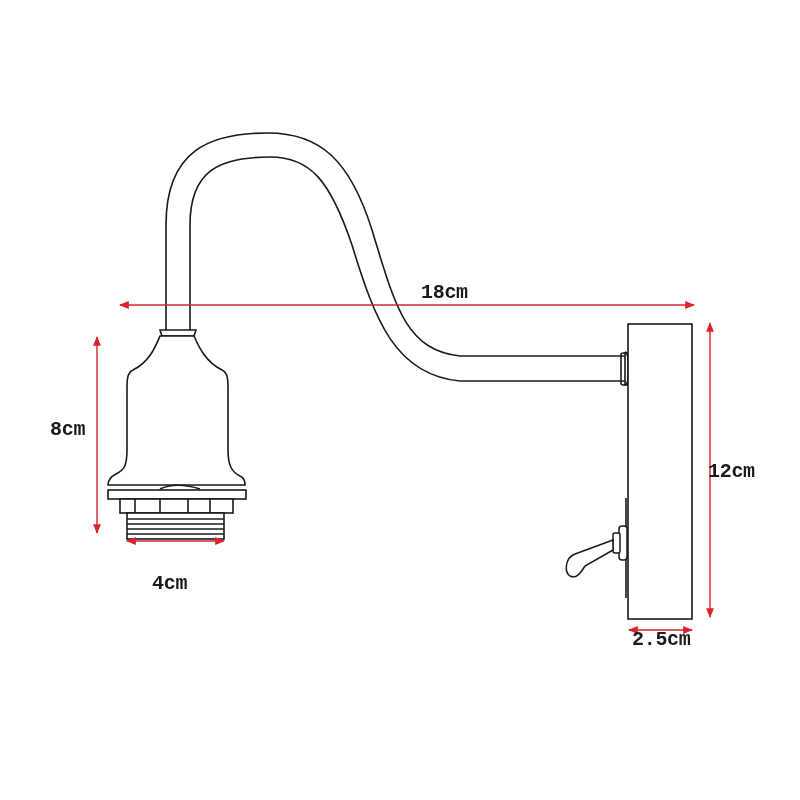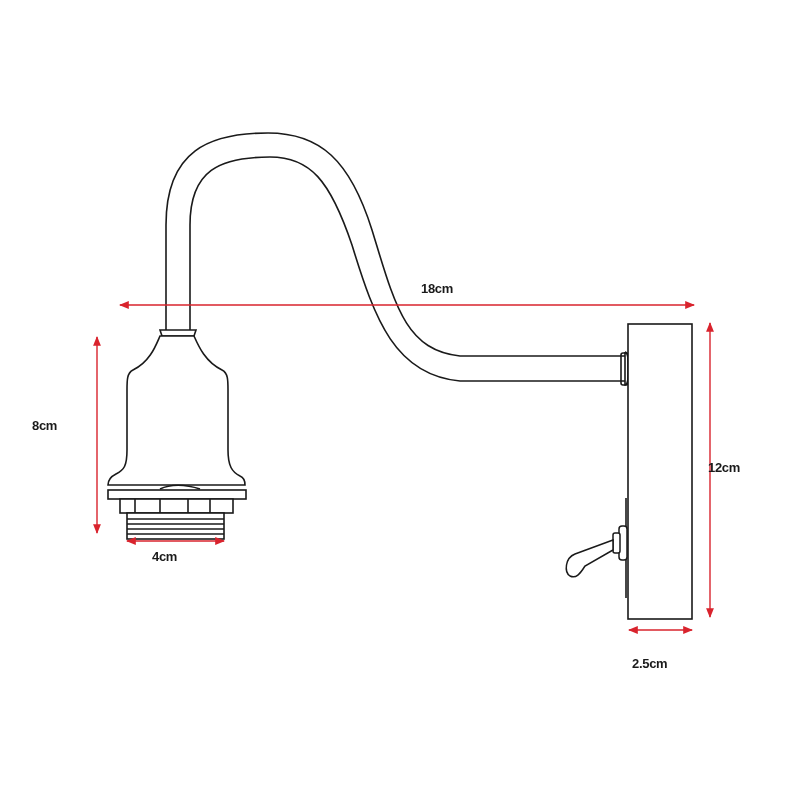--- a/index.html
+++ b/index.html
@@ -1,22 +1,22 @@
 <!DOCTYPE html>
 <html><head>
   <meta charset="utf-8">
   <style>
     html, body { margin: 0; padding: 0; background: #ffffff; }
     body { width: 800px; height: 800px; position: relative; overflow: hidden; }
     #diagram { position: absolute; left: 0; top: 0; width: 800px; height: 800px; }
     .label {
       position: absolute;
-      font-family: Liberation Sans, sans-serif;
+      font-family: Liberation Mono, monospace;
       font-weight: bold;
-      font-size: 13px;
+      font-size: 20px;
       color: #1a1a1a;
       letter-spacing: -0.3px;
       white-space: nowrap;
     }
   </style>
 </head>
 <body>
 
 <svg id="diagram" viewBox="0 0 800 800" xmlns="http://www.w3.org/2000/svg">
   <defs>
@@ -71,16 +71,16 @@
   <g stroke="#d9232d" stroke-width="1.4" fill="none">
     <line x1="120" y1="305" x2="694" y2="305" marker-start="url(#arrow)" marker-end="url(#arrow)"></line>
     <line x1="97" y1="337" x2="97" y2="533" marker-start="url(#arrow)" marker-end="url(#arrow)"></line>
     <line x1="127" y1="541" x2="224" y2="541" marker-start="url(#arrow)" marker-end="url(#arrow)"></line>
     <line x1="710" y1="323" x2="710" y2="617" marker-start="url(#arrow)" marker-end="url(#arrow)"></line>
     <line x1="629" y1="630" x2="692" y2="630" marker-start="url(#arrow)" marker-end="url(#arrow)"></line>
   </g>
 </svg>
 
 <div class="label" style="left:421px; top:281px;">18cm</div>
-<div class="label" style="left:32px; top:418px;">8cm</div>
-<div class="label" style="left:152px; top:549px;">4cm</div>
+<div class="label" style="left:50px; top:418px;">8cm</div>
+<div class="label" style="left:152px; top:572px;">4cm</div>
 <div class="label" style="left:708px; top:460px;">12cm</div>
-<div class="label" style="left:632px; top:656px;">2.5cm</div>
+<div class="label" style="left:632px; top:628px;">2.5cm</div>
 
 </body></html>

